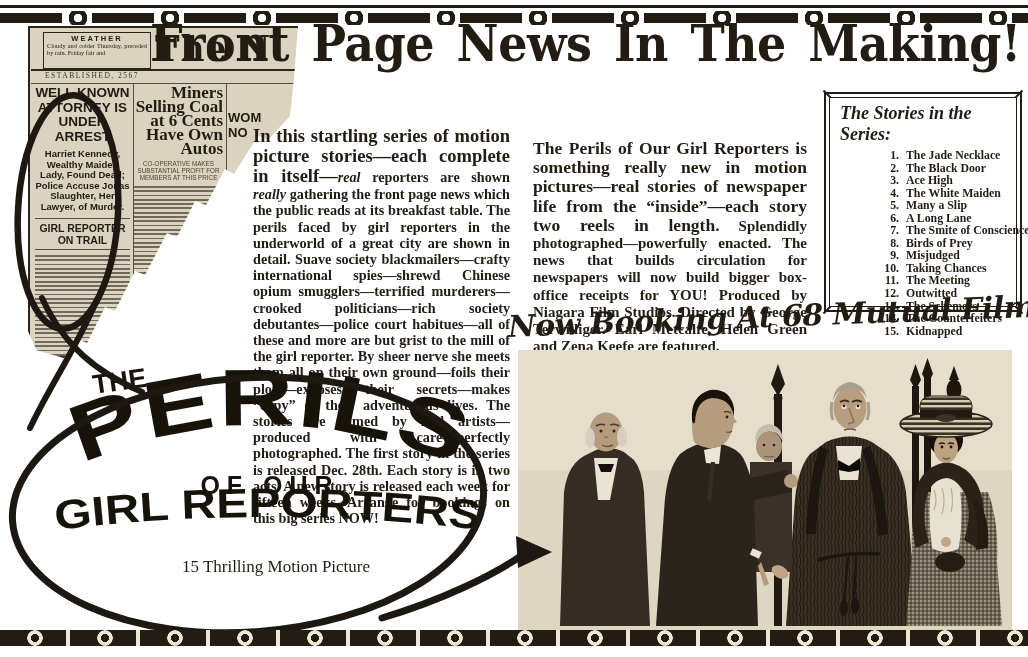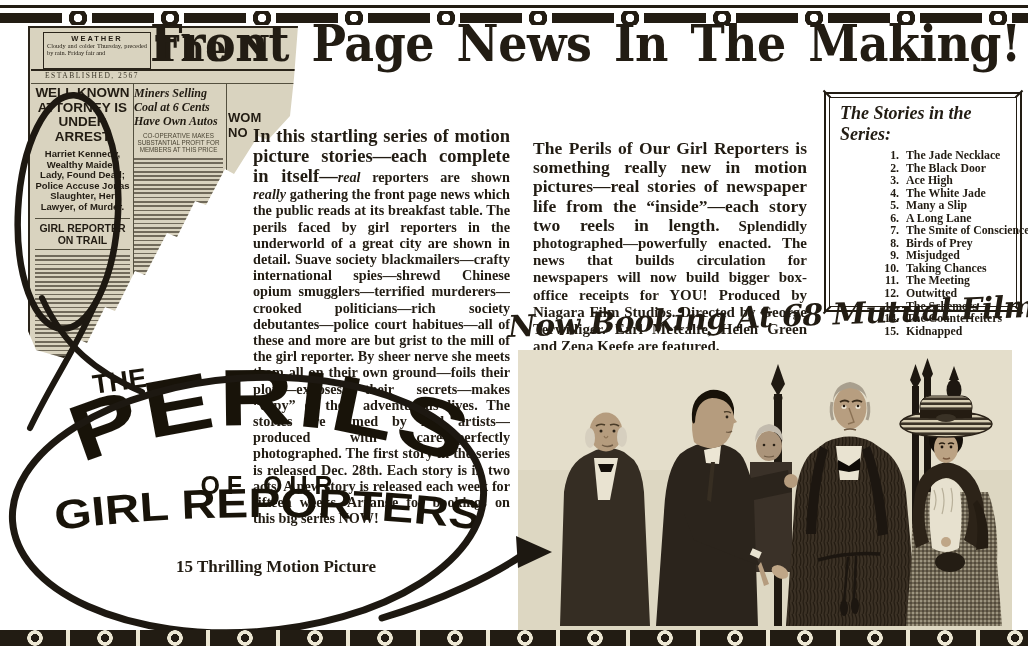--- a/index.html
+++ b/index.html
@@ -41,21 +41,21 @@
     border-bottom:1px solid #54503f;font-size:7.5px;letter-spacing:1.5px;
     padding-left:14px;color:#3c372a;}
   .np-cols{position:absolute;left:3px;top:58px;width:300px;}
   .np-col1{position:absolute;left:1px;top:0;width:95px;border-right:1px solid #54503f;padding:2px 3px;}
   .np-col2{position:absolute;left:100px;top:0;width:89px;border-right:1px solid #54503f;padding:2px 3px;}
   .np-col3{position:absolute;left:194px;top:0;width:70px;padding:2px 3px;margin-top:24px;}
   .h-arrest{font-family:"Liberation Sans",sans-serif;font-weight:bold;font-size:13.5px;line-height:14.5px;text-align:center;}
   .deck{font-family:"Liberation Sans",sans-serif;font-weight:bold;font-size:9.5px;line-height:10.5px;text-align:center;margin-top:5px;}
   .subhead1{font-family:"Liberation Sans",sans-serif;font-weight:bold;font-size:10.5px;text-align:center;
     border-top:1px solid #54503f;border-bottom:1px solid #54503f;padding:3px 0;margin-top:6px;}
-  .h-miners{font-family:"Liberation Serif",serif;font-style:italic;font-weight:bold;font-size:12px;line-height:14px;text-align:left;}
+  .h-miners{font-family:"Liberation Serif",serif;font-weight:bold;font-size:17px;line-height:14px;text-align:right;}
   .sub2{font-family:"Liberation Sans",sans-serif;font-size:6.3px;line-height:7px;text-align:center;color:#4a4433;margin-top:4px;filter:blur(.3px);}
   .wom{font-family:"Liberation Sans",sans-serif;font-weight:bold;font-size:13px;line-height:15px;}
   .nl{background:repeating-linear-gradient(to bottom, rgba(48,42,28,.62) 0 1.7px, rgba(0,0,0,0) 1.7px 4.3px);
       filter:blur(.35px);margin-top:5px;}
 
   
   .headline{position:absolute;left:150px;top:17px;width:875px;
     font-family:"DejaVu Serif",serif;font-weight:900;font-size:46px;
     letter-spacing:-0.5px;word-spacing:7px;white-space:nowrap;transform:scaleY(1.08);}
 
@@ -85,21 +85,21 @@
     font-family:"DejaVu Serif",serif;font-style:italic;font-weight:900;font-size:30px;
     letter-spacing:-0.5px;transform:rotate(-2.2deg);white-space:nowrap;}
 
   
   .photo{position:absolute;left:518px;top:350px;width:494px;height:280px;}
   .caption{position:absolute;left:16px;top:8px;font-weight:bold;font-size:11.5px;line-height:12.5px;color:#3a3226;}
 
   
   .title-svg{position:absolute;left:52px;top:366px;}
   .tagline{position:absolute;left:138px;top:556px;width:276px;text-align:center;
-    font-weight:bold;font-size:17px;line-height:21px;}
+    font-weight:normal;font-size:17px;line-height:21px;}
 
   .overlay{position:absolute;left:0;top:0;pointer-events:none;}
 </style>
 </head>
 <body>
 
 <div class="page">
 
   <div class="deco deco-top">
     <div class="hair"></div>
@@ -140,21 +140,21 @@
 
   <p class="intro-right"><span class="lead">The Perils of Our Girl Reporters is something really new in motion pictures—real stories of newspaper life from the “inside”—each story two reels in length.</span><span>  Splendidly photographed—powerfully enacted.  The news that builds circulation for newspapers will now build bigger box-office receipts for YOU!  Produced by Niagara Film Studios.  Directed by George Terwilliger.  Earl Metcalfe, Helen Green and Zena Keefe are featured.</span></p>
 
   <div class="stories">
     <div class="stories-inner">
       <div class="stories-title">The Stories in the Series:</div>
       <ol>
         <li><span class="num">1.</span><span>The Jade Necklace</span></li>
         <li><span class="num">2.</span><span>The Black Door</span></li>
         <li><span class="num">3.</span><span>Ace High</span></li>
-        <li><span class="num">4.</span><span>The White Jade</span></li>
+        <li><span class="num">4.</span><span>The White Maiden</span></li>
         <li><span class="num">5.</span><span>Many a Slip</span></li>
         <li><span class="num">6.</span><span>A Long Lane</span></li>
         <li><span class="num">7.</span><span>The Smite of Conscience</span></li>
         <li><span class="num">8.</span><span>Birds of Prey</span></li>
         <li><span class="num">9.</span><span>Misjudged</span></li>
         <li><span class="num">10.</span><span>Taking Chances</span></li>
         <li><span class="num">11.</span><span>The Meeting</span></li>
         <li><span class="num">12.</span><span>Outwitted</span></li>
         <li><span class="num">13.</span><span>The Schemers</span></li>
         <li><span class="num">14.</span><span>The Counterfeiters</span></li>

